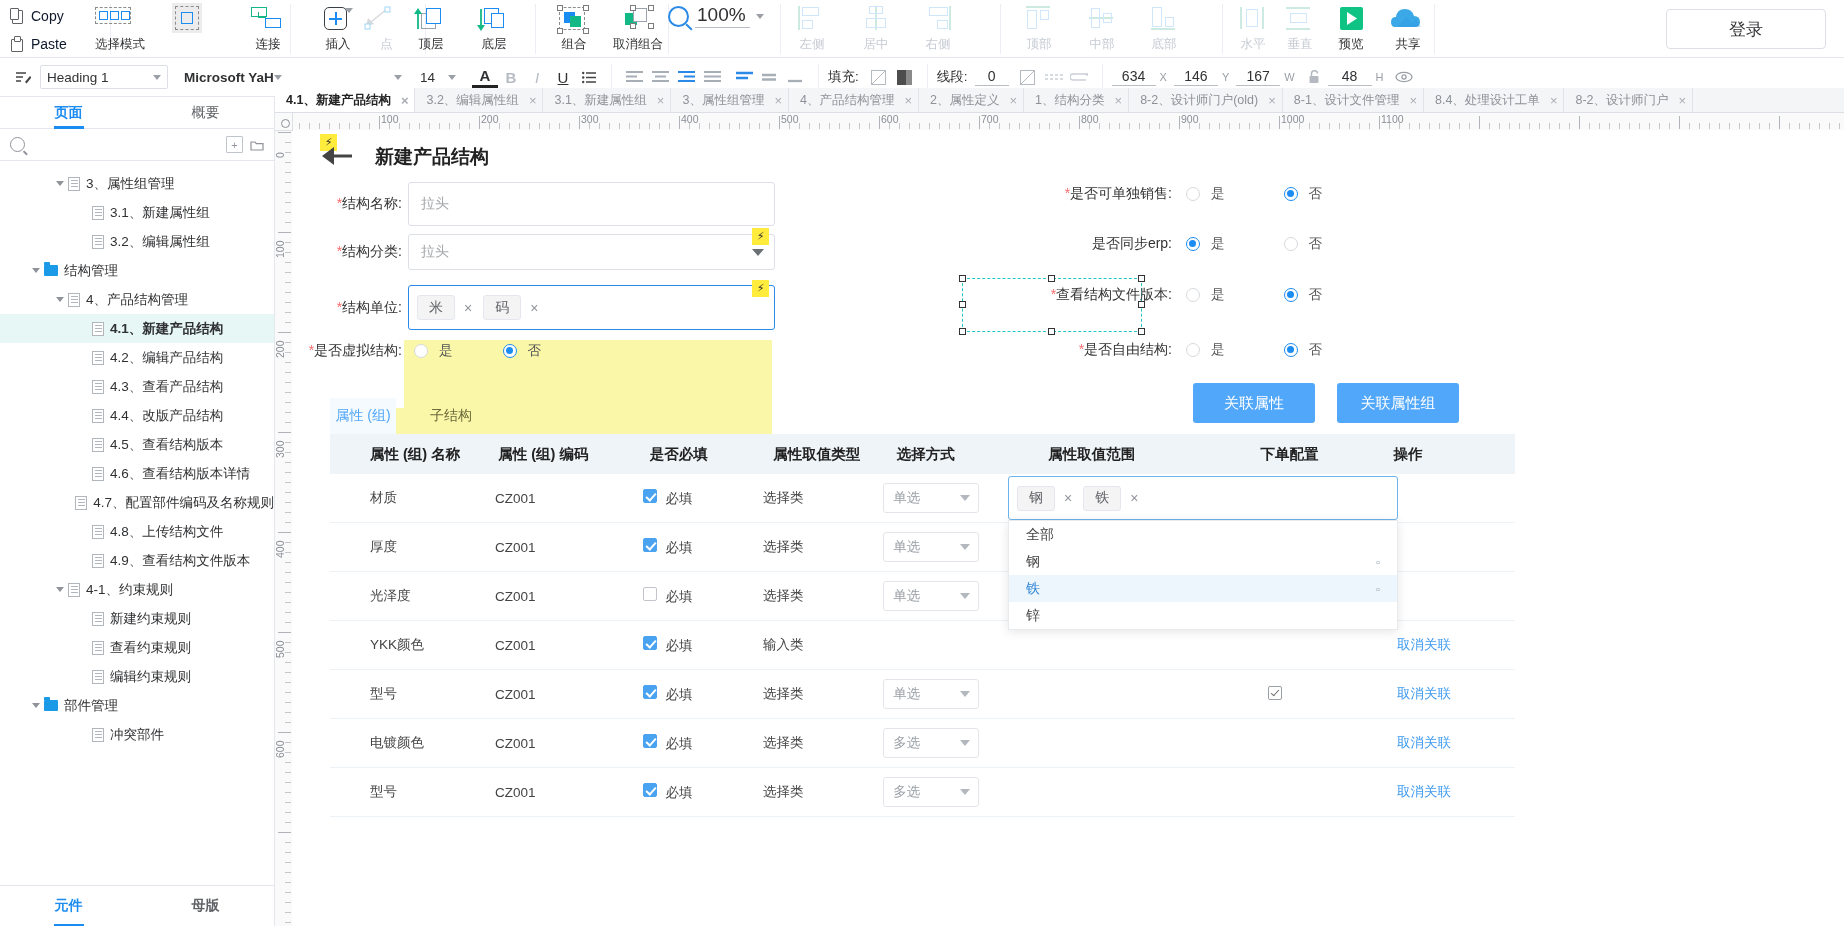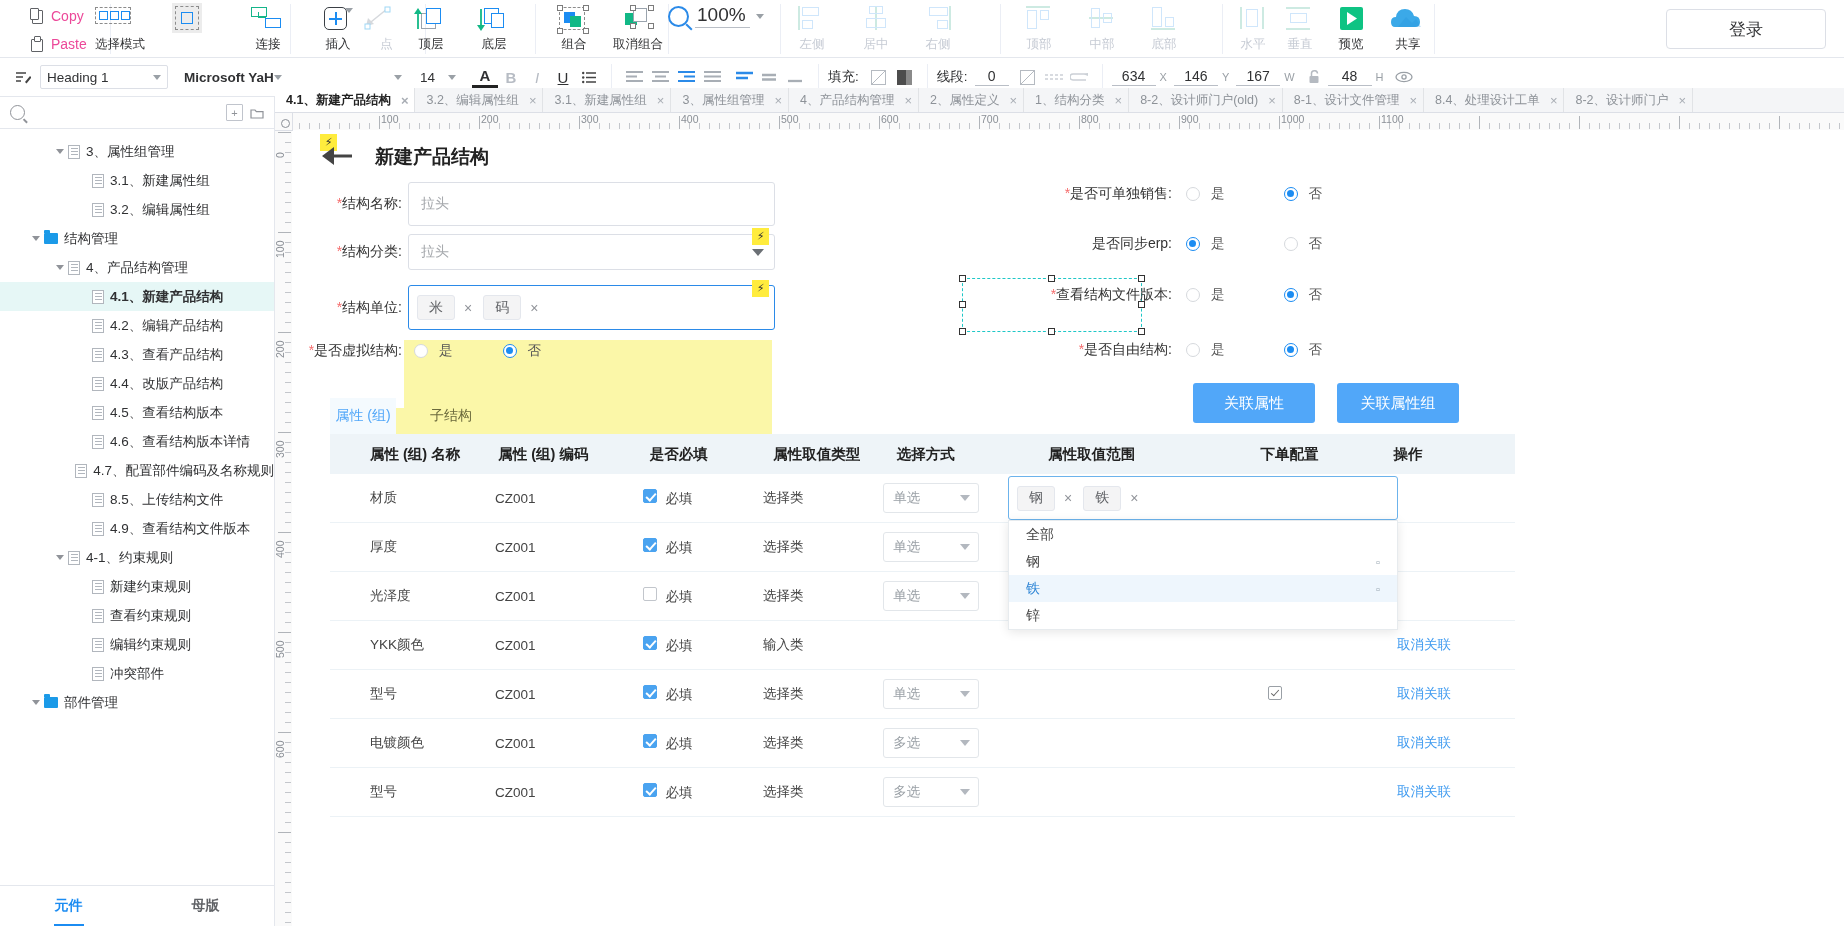--- a/index.html
+++ b/index.html
@@ -7,21 +7,21 @@
     width:1844px;height:926px;overflow:hidden;
     font-family:"Liberation Sans","DejaVu Sans",sans-serif;
     font-size:13px;color:#333;background:#fff;
     -webkit-font-smoothing:antialiased;
   }
   #app{position:relative;width:1844px;height:926px;}
 
   
   .toolbar{position:absolute;left:0;top:0;width:1844px;height:58px;background:#fff;border-bottom:1px solid #e4e7ed;box-sizing:border-box;}
   .tb-clip{position:absolute;left:0;top:-10px;width:110px;height:68px;}
-  .clip-item{display:flex;align-items:center;gap:7px;height:28px;padding-left:10px;color:#ec4899;font-size:14px;margin-left:20px;}
+  .clip-item{display:flex;align-items:center;gap:7px;height:28px;padding-left:10px;color:#0f172a;font-size:14px;}
   .clip-ico{width:14px;height:16px;position:relative;display:inline-block;}
   .clip-ico:before{content:"";position:absolute;left:2px;top:2px;width:9px;height:12px;border:1.4px solid #606266;border-radius:1px;}
   .clip-ico:after{content:"";position:absolute;left:0px;top:0px;width:7px;height:10px;border:1.4px solid #606266;border-radius:1px;background:#fff;}
   .clip-ico.paste:after{display:none;}
   .clip-ico.paste:before{left:1px;top:3px;width:10px;height:11px;}
   .clip-ico.paste .tab{position:absolute;left:4px;top:0px;width:5px;height:4px;border:1.4px solid #606266;border-radius:1px;background:#fff;}
 
   .tb-sep{position:absolute;top:4px;width:1px;height:50px;background:#ebeef5;}
   .tb-btn{position:absolute;top:0;display:flex;flex-direction:column;align-items:center;justify-content:flex-start;width:72px;height:56px;cursor:pointer;}
   .tb-btn .lbl{font-size:12.5px;color:#303133;margin-top:3px;white-space:nowrap;}
@@ -503,20 +503,28 @@
     <span class="dim-lab">H</span>
     <span class="fmt-ico">
       <svg width="18" height="12">
           <ellipse cx="9" cy="6" rx="8" ry="4.6" fill="none" stroke="#9aa0a6" stroke-width="1.3"></ellipse>
           <circle cx="9" cy="6" r="2.1" fill="none" stroke="#9aa0a6" stroke-width="1.3"></circle>
         </svg>
     </span>
   </div>
 
   <div class="leftpanel">
+    <div class="lp-tabs">
+      <div class="lp-tab active">
+          <span>页面</span>
+        </div>
+      <div class="lp-tab">
+          <span>概要</span>
+        </div>
+    </div>
     <div class="lp-search">
       <span class="sico"></span>
       <input placeholder="" style="">
       <span class="mini-btn">+</span>
       <span class="mini-btn" style="border:none;">
         <svg width="14" height="12">
             <path d="M1 3 h4 l1.4 1.6 h6.6 v6.4 h-12 z" fill="none" stroke="#909399" stroke-width="1.2"></path>
           </svg>
       </span>
     </div>
@@ -596,21 +604,21 @@
         <div class="tnode">
           <span style="display:inline-block;width:76px"></span>
           <span class="tw"></span>
           <span class="pageico"></span>
           <span>4.7、配置部件编码及名称规则</span>
         </div>
         <div class="tnode">
           <span style="display:inline-block;width:76px"></span>
           <span class="tw"></span>
           <span class="pageico"></span>
-          <span>8.5、上传结构文件</span>
+          <span>4.8、上传结构文件</span>
         </div>
         <div class="tnode">
           <span style="display:inline-block;width:76px"></span>
           <span class="tw"></span>
           <span class="pageico"></span>
           <span>4.9、查看结构文件版本</span>
         </div>
         <div class="tnode">
           <span style="display:inline-block;width:52px"></span>
           <span class="tw">
@@ -629,34 +637,34 @@
           <span style="display:inline-block;width:76px"></span>
           <span class="tw"></span>
           <span class="pageico"></span>
           <span>查看约束规则</span>
         </div>
         <div class="tnode">
           <span style="display:inline-block;width:76px"></span>
           <span class="tw"></span>
           <span class="pageico"></span>
           <span>编辑约束规则</span>
-        </div>
-        <div class="tnode">
-          <span style="display:inline-block;width:76px"></span>
-          <span class="tw"></span>
-          <span class="pageico"></span>
-          <span>冲突部件</span>
         </div>
         <div class="tnode">
           <span style="display:inline-block;width:28px"></span>
           <span class="tw">
             <span class="tri"></span>
           </span>
           <span class="folderico"></span>
           <span>部件管理</span>
+        </div>
+        <div class="tnode">
+          <span style="display:inline-block;width:76px"></span>
+          <span class="tw"></span>
+          <span class="pageico"></span>
+          <span>冲突部件</span>
         </div>
       </div>
     <div class="lp-bottom">
       <div class="lp-tab active">
           <span>元件</span>
         </div>
       <div class="lp-tab">
           <span>母版</span>
         </div>
     </div>

